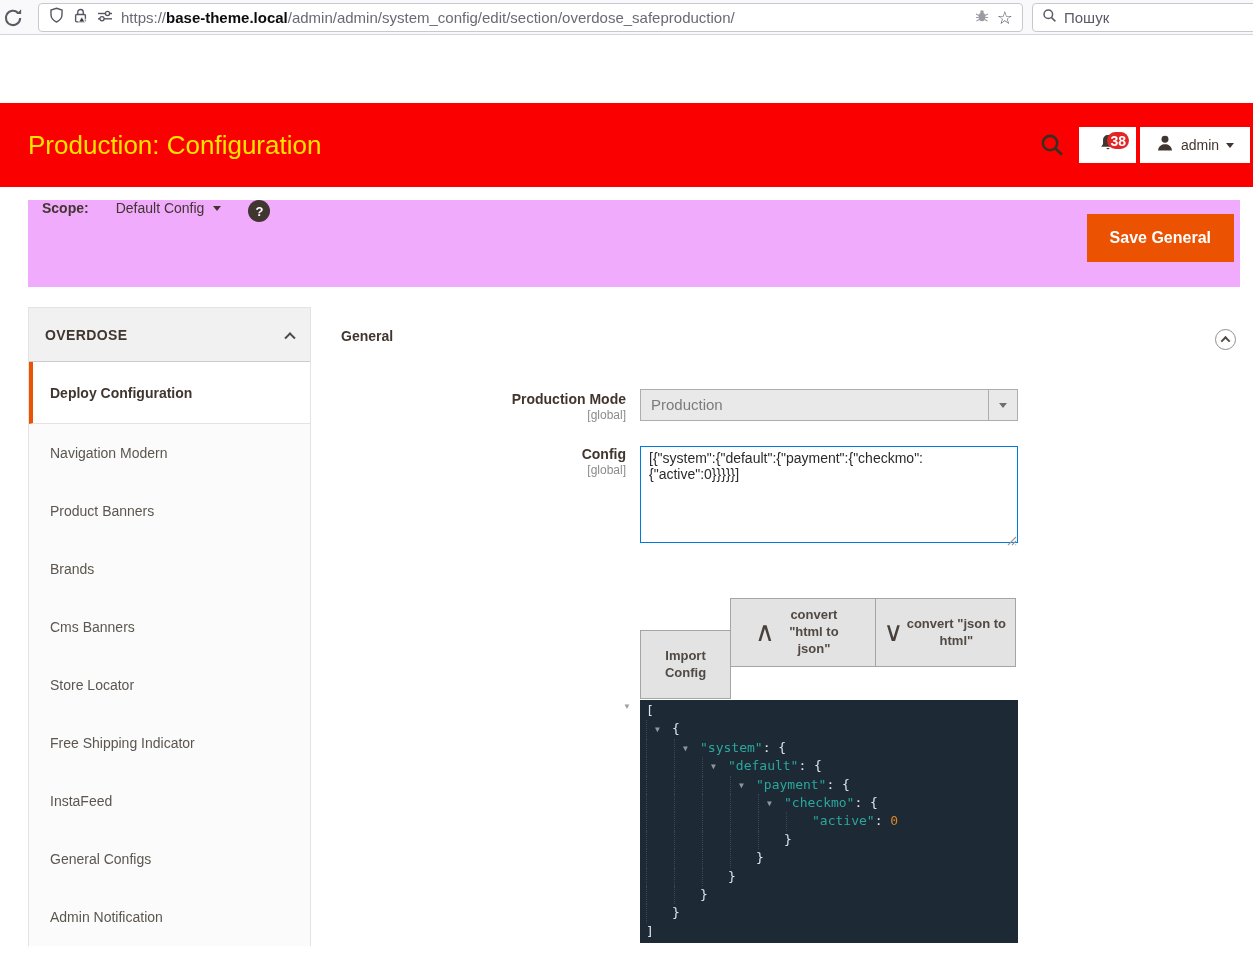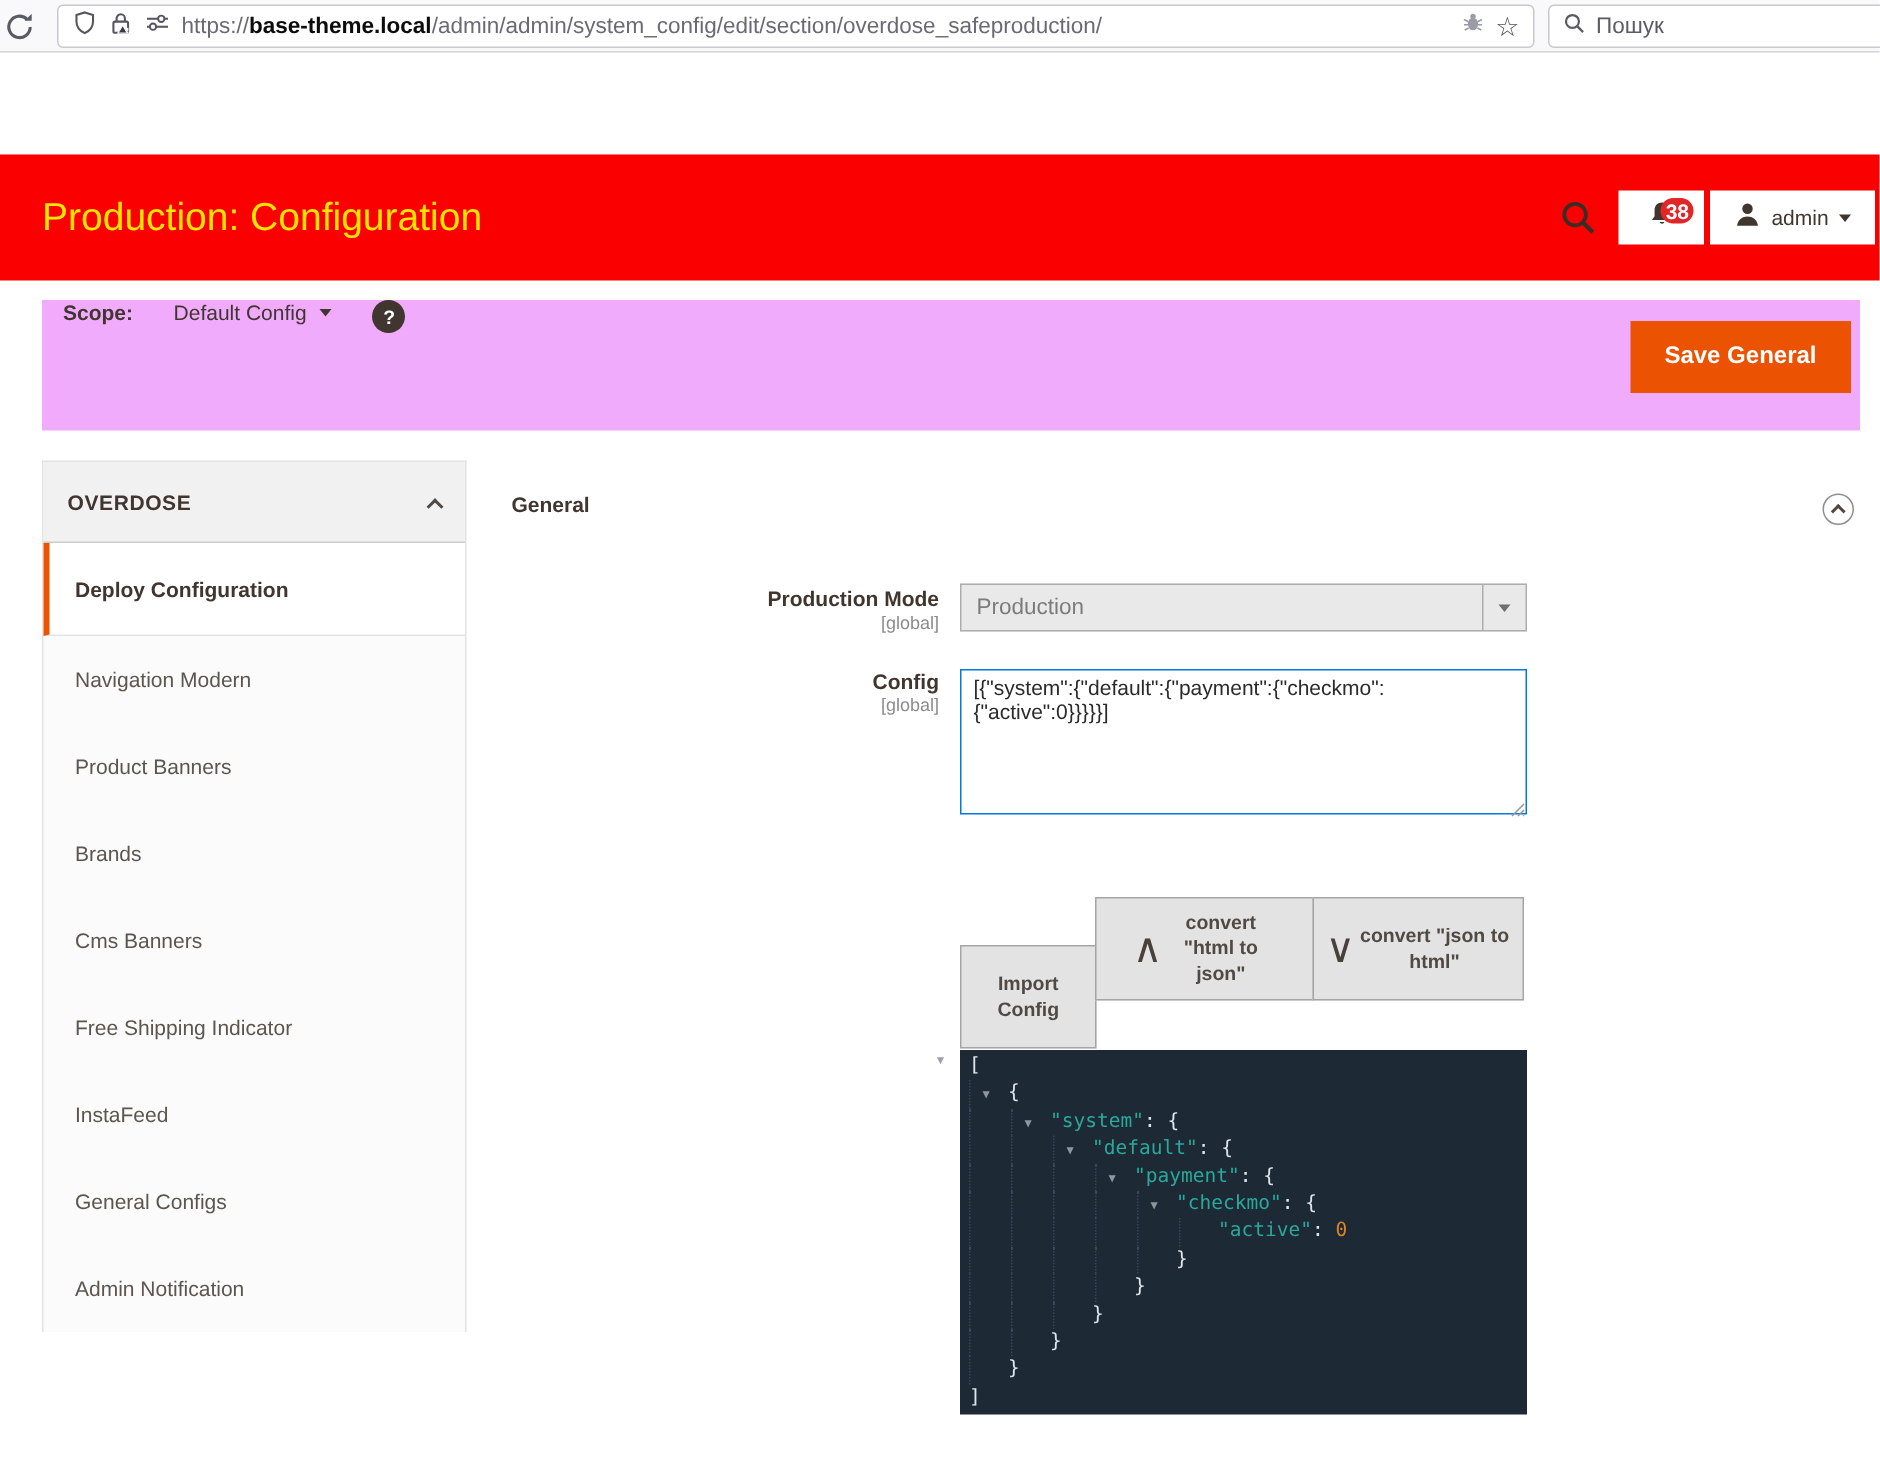--- a/index.html
+++ b/index.html
@@ -221,20 +221,21 @@
 <div class="sidenav">
   <div class="sidenav-title">
     <span>OVERDOSE</span>
     <span class="chev-up"></span>
   </div>
   <div class="nav-item active">Deploy Configuration</div>
   <div class="nav-item">Navigation Modern</div>
   <div class="nav-item">Product Banners</div>
   <div class="nav-item">Brands</div>
   <div class="nav-item">Cms Banners</div>
+  <div class="nav-item">Store Locator</div>
   <div class="nav-item">Free Shipping Indicator</div>
   <div class="nav-item">InstaFeed</div>
   <div class="nav-item">General Configs</div>
   <div class="nav-item">Admin Notification</div>
 </div>
 
 <div class="main">
   <div class="section-title">General</div>
   <div class="collapse-btn">
       <span class="chev"></span>

